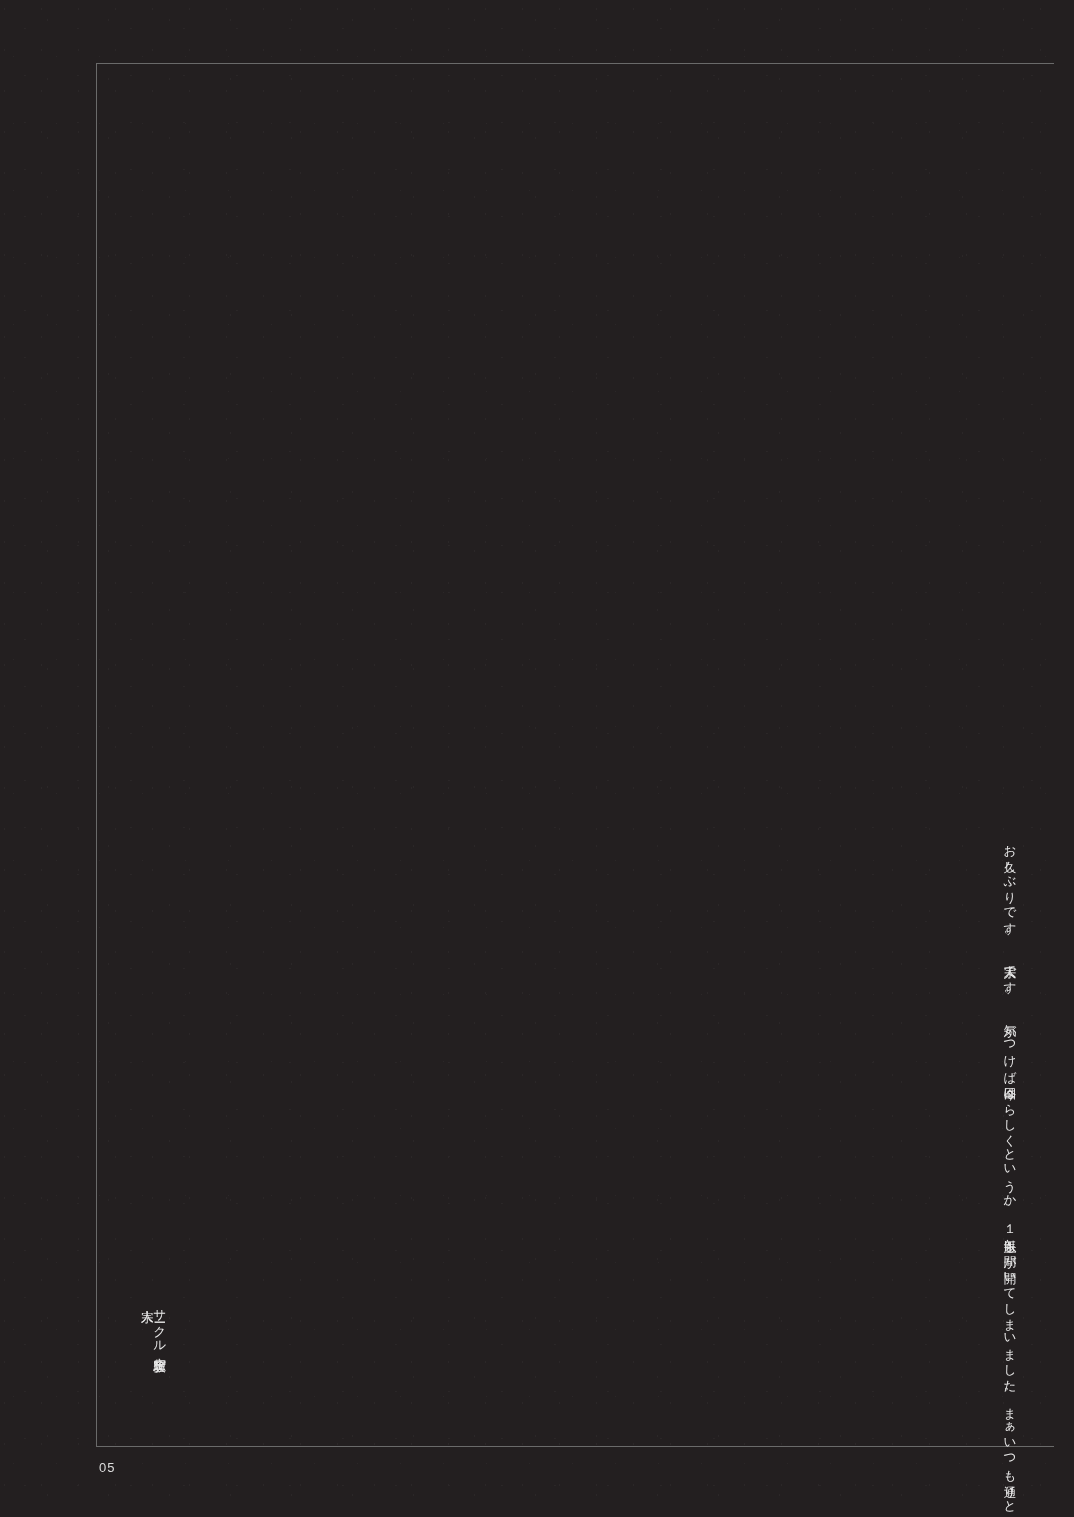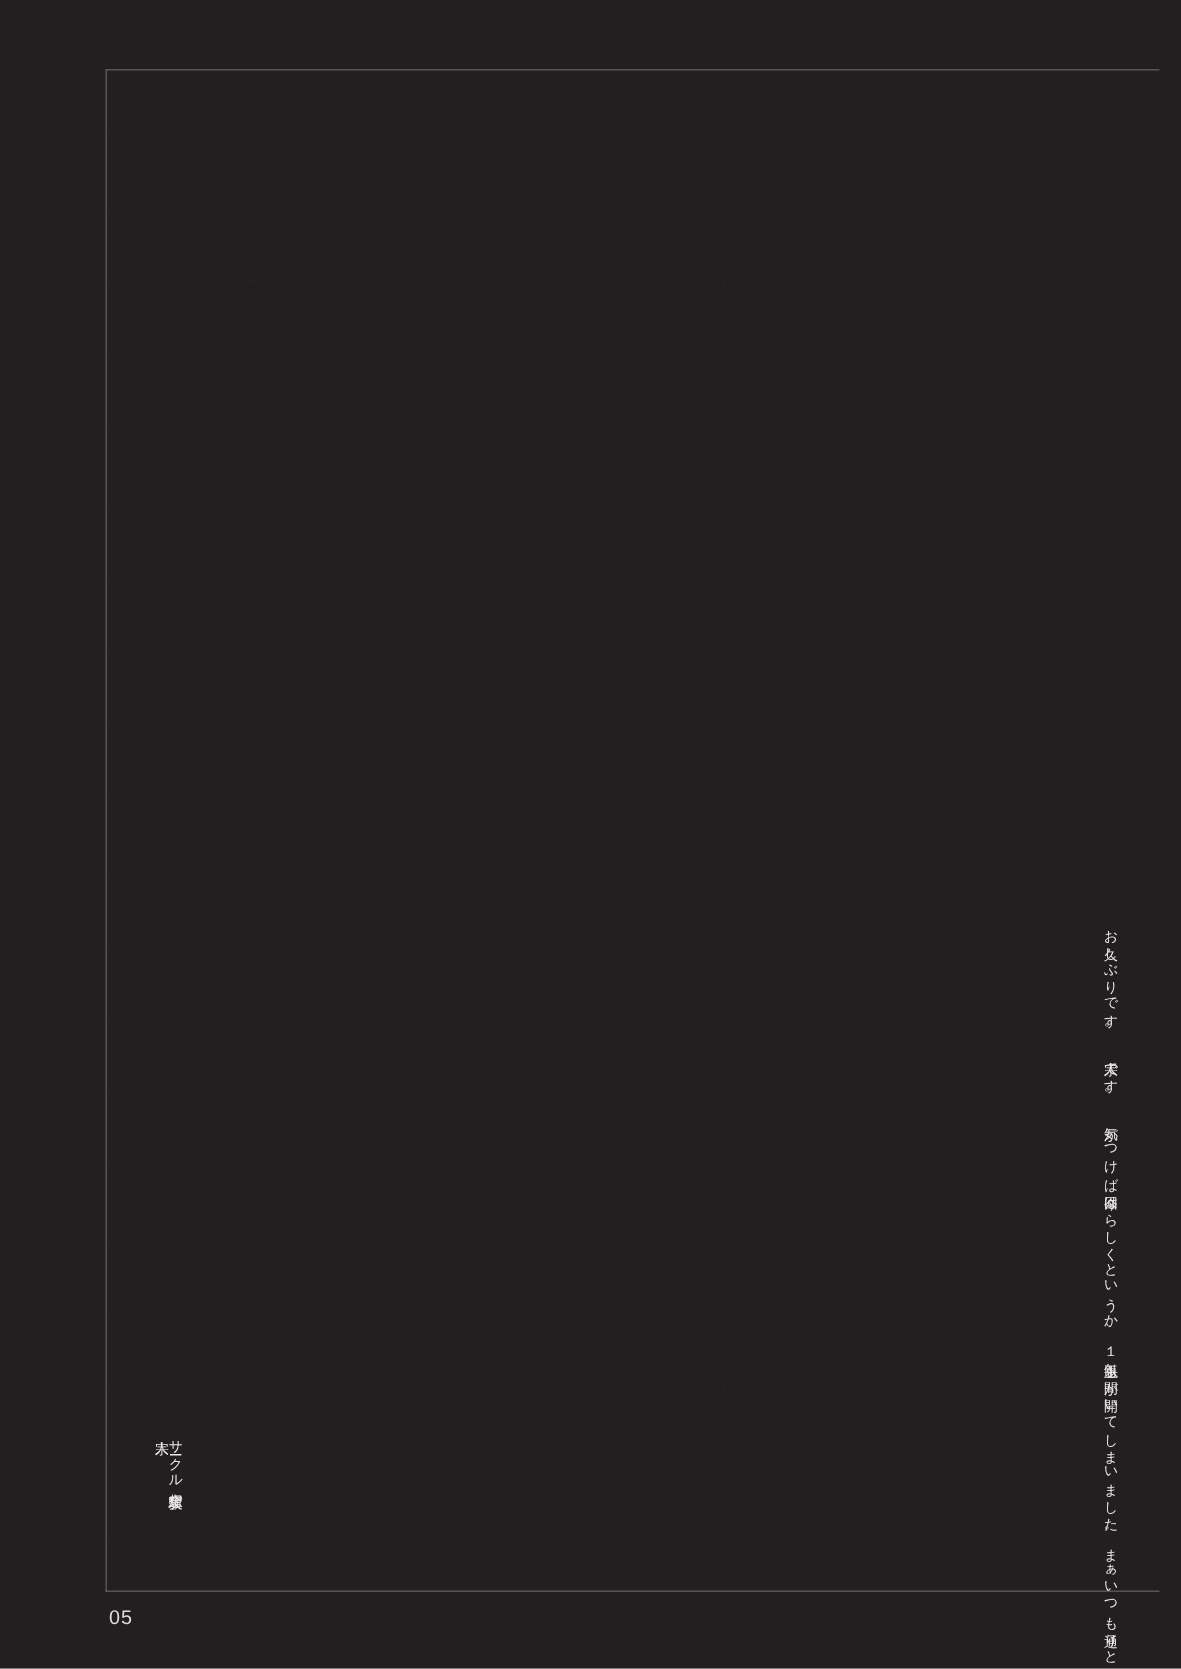--- a/index.html
+++ b/index.html
@@ -67,21 +67,21 @@
     line-height: 1.0;
   }
   #signature .sig-name {
     padding-left: 22px;
   }
   #pagenum {
     position: absolute;
     left: 99px;
     top: 1460px;
     color: #dddddd;
-    font-size: 18px;
+    font-size: 13px;
     letter-spacing: 1px;
     font-family: "Liberation Sans", sans-serif;
     text-align: center;
   }
   
   #noise {
     position: absolute;
     inset: 0;
     pointer-events: none;
     opacity: 0.035;

